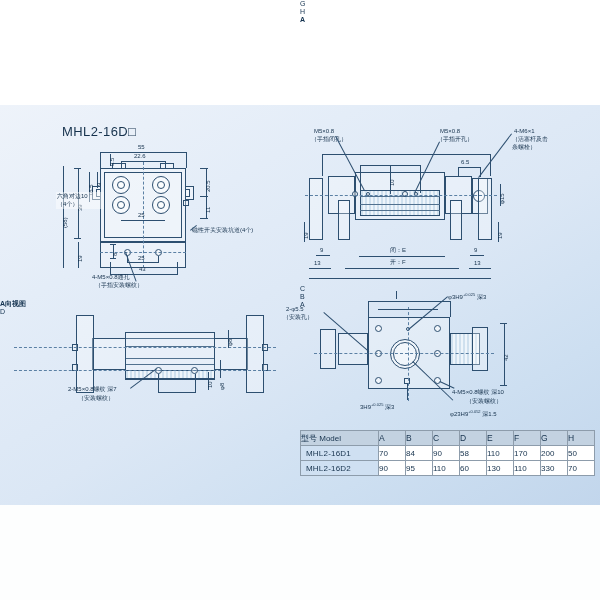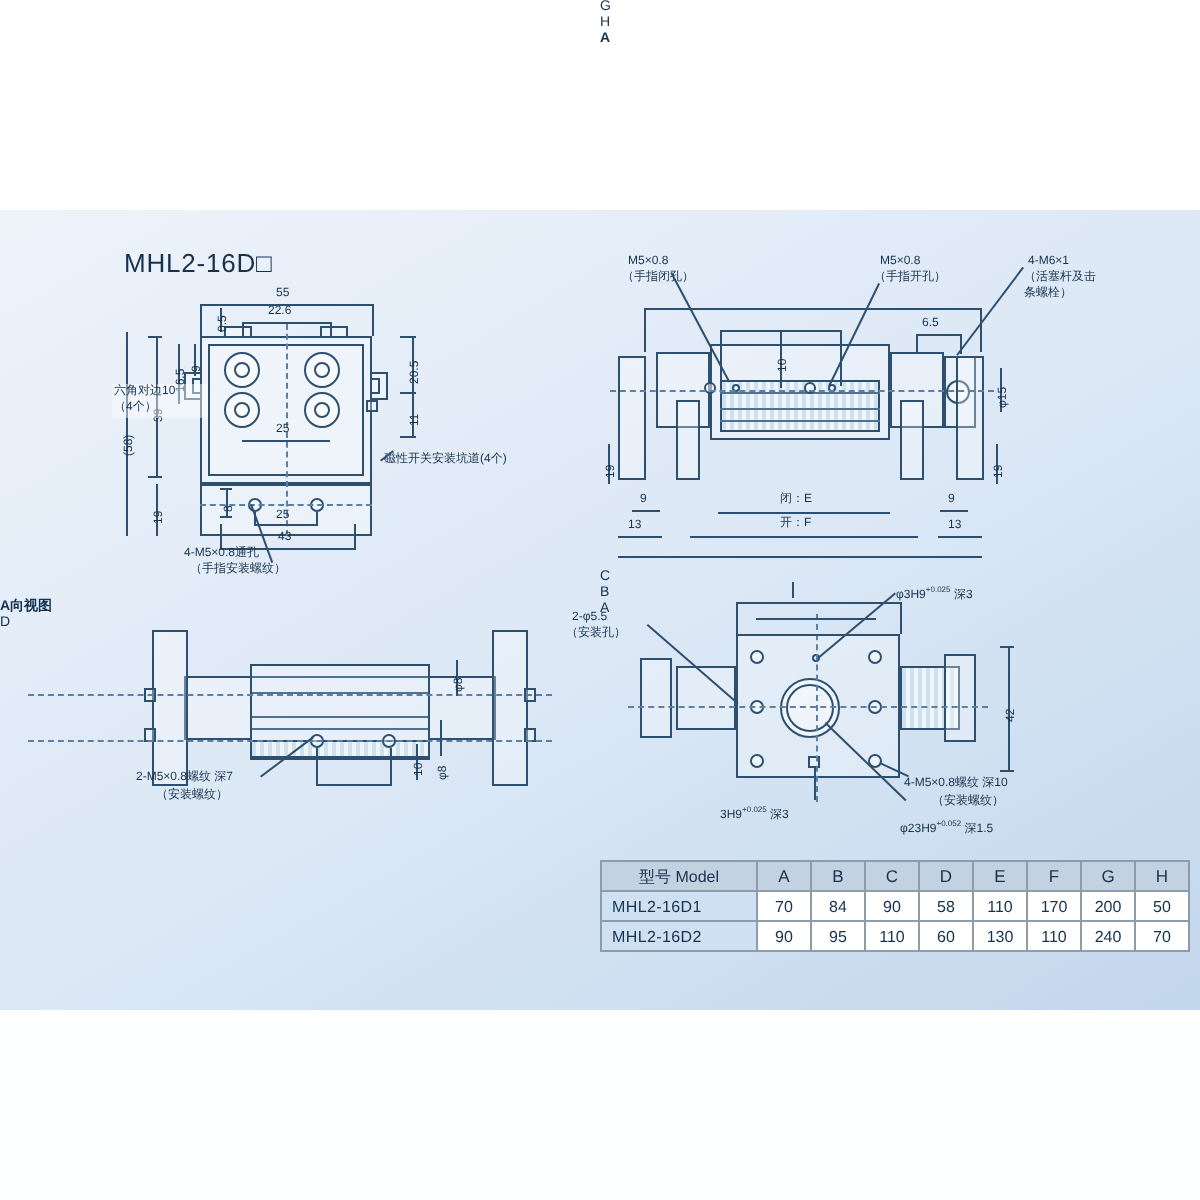--- a/index.html
+++ b/index.html
@@ -40,21 +40,21 @@
   
   .lead{position:absolute;height:0;border-top:1px solid #2d4f70;transform-origin:0 0;}
 
   
   #title{position:absolute;left:62px;top:124px;font-size:13px;letter-spacing:.4px;color:#16324d;}
 
   
   #spec-table{position:absolute;left:300px;top:430px;border-collapse:collapse;
     font-size:8px;color:#16324d;background:#ffffff;}
   #spec-table th,#spec-table td{
-    border:1px solid #8d9cab;padding:0;height:14px;text-align:center;font-weight:normal;
+    border:1px solid #8d9cab;padding:0;height:14px;text-align:left;font-weight:normal;
   }
   #spec-table thead th{background:#c3d2e1;font-size:8.5px;}
   #spec-table thead th.modelhead{width:72px;font-size:8px;}
   #spec-table tbody td.model{background:#cfe0f2;text-align:left;padding-left:5px;width:72px;letter-spacing:.2px;}
   #spec-table tbody td{background:#ffffff;width:26px;}
 </style>
 </head>
 <body>
 
 <div id="page">
@@ -388,19 +388,19 @@
         <td>50</td>
       </tr>
       <tr>
         <td class="model">MHL2-16D2</td>
         <td>90</td>
         <td>95</td>
         <td>110</td>
         <td>60</td>
         <td>130</td>
         <td>110</td>
-        <td>240</td>
+        <td>330</td>
         <td>70</td>
       </tr>
     </tbody>
   </table>
 
 </div>
 
 </body></html>

